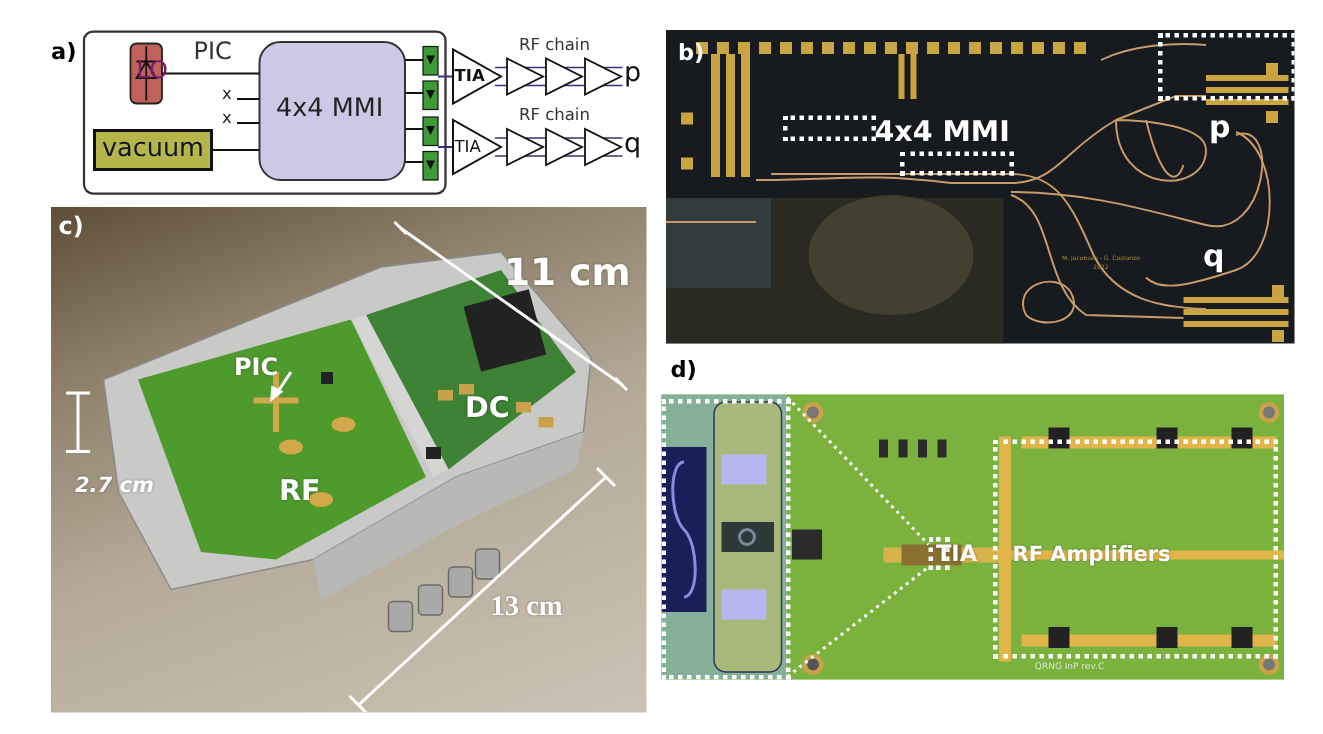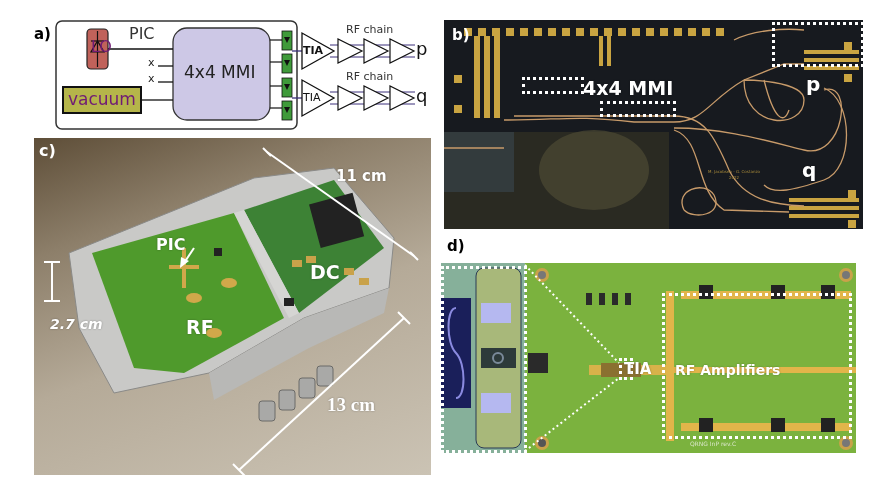--- a/index.html
+++ b/index.html
@@ -68,21 +68,21 @@
       <polygon points="302,80 302,116 334,98" fill="#fff" stroke="#111" stroke-width="1.3"></polygon>
       <line x1="330" y1="92" x2="415" y2="92" stroke="#3a2f7a" stroke-width="1"></line>
       <line x1="330" y1="104" x2="415" y2="104" stroke="#3a2f7a" stroke-width="1"></line>
       <polygon points="338,86 338,110 362,98" fill="#fff" stroke="#111" stroke-width="1.2"></polygon>
       <polygon points="364,86 364,110 388,98" fill="#fff" stroke="#111" stroke-width="1.2"></polygon>
       <polygon points="390,86 390,110 414,98" fill="#fff" stroke="#111" stroke-width="1.2"></polygon>
     </g>
   </svg>
   <span class="abs" style="left:129px;top:24px;font-size:16px;color:#333;">PIC</span>
   <span class="abs" style="left:58px;top:37px;font-size:16px;color:#701a75;margin-left:33px;">LO</span>
-  <span class="abs" style="left:68px;top:89px;font-size:17px;color:#701a75;">vacuum</span>
+  <span class="abs" style="left:68px;top:89px;font-size:17px;color:#0f172a;">vacuum</span>
   <span class="abs" style="left:184px;top:62px;font-size:17px;color:#222;">4x4 MMI</span>
   <span class="abs" style="left:148px;top:56px;font-size:11px;color:#222;">x</span>
   <span class="abs" style="left:148px;top:72px;font-size:11px;color:#222;">x</span>
   <span class="abs" style="left:303px;top:44px;font-size:11px;font-weight:bold;color:#111;">TIA</span>
   <span class="abs" style="left:303px;top:91px;font-size:11px;color:#111;">TIA</span>
   <span class="abs" style="left:346px;top:23px;font-size:11px;color:#333;">RF chain</span>
   <span class="abs" style="left:346px;top:70px;font-size:11px;color:#333;">RF chain</span>
   <span class="abs" style="left:416px;top:38px;font-size:18px;color:#111;">p</span>
   <span class="abs" style="left:416px;top:85px;font-size:18px;color:#111;">q</span>
 </div>
@@ -211,21 +211,21 @@
       <line x1="10" y1="124" x2="26" y2="124"></line>
         <line x1="10" y1="163" x2="26" y2="163"></line>
       <line x1="160" y1="110" x2="150" y2="125"></line>
     </g>
     <polygon points="146,130 147,119 155,123" fill="#ffffff"></polygon>
   </svg>
   <span class="panel-label light" style="left:5px;top:3px;font-size:16px;">c)</span>
   <span class="photo-text" style="left:122px;top:97px;font-size:16px;">PIC</span>
   <span class="photo-text" style="left:276px;top:123px;font-size:19px;text-align:right;">DC</span>
   <span class="photo-text" style="left:152px;top:178px;font-size:19px;">RF</span>
-  <span class="photo-text" style="left:302px;top:29px;font-size:15px;">11 cm</span>
+  <span class="photo-text" style="left:302px;top:29px;font-size:25px;">11 cm</span>
   <span class="photo-text" style="left:293px;top:256px;font-size:19px;font-family:Liberation Serif, serif;">13 cm</span>
   <span class="photo-text" style="left:16px;top:178px;font-size:14px;font-style:italic;">2.7 cm</span>
 </div>
 
 <span class="panel-label" style="left:447px;top:237px;">d)</span>
 <div class="abs" style="left:441px;top:263px;width:415px;height:190px;background:#6fa83a;overflow:hidden;">
   <svg width="415" height="190" viewBox="0 0 415 190" class="abs" style="left:0;top:0;">
 
     <rect x="0" y="0" width="84" height="190" fill="#86b09a"></rect>
     <rect x="35" y="5" width="45" height="180" rx="8" fill="#a8b87a" stroke="#2a3a55" stroke-width="1"></rect>

